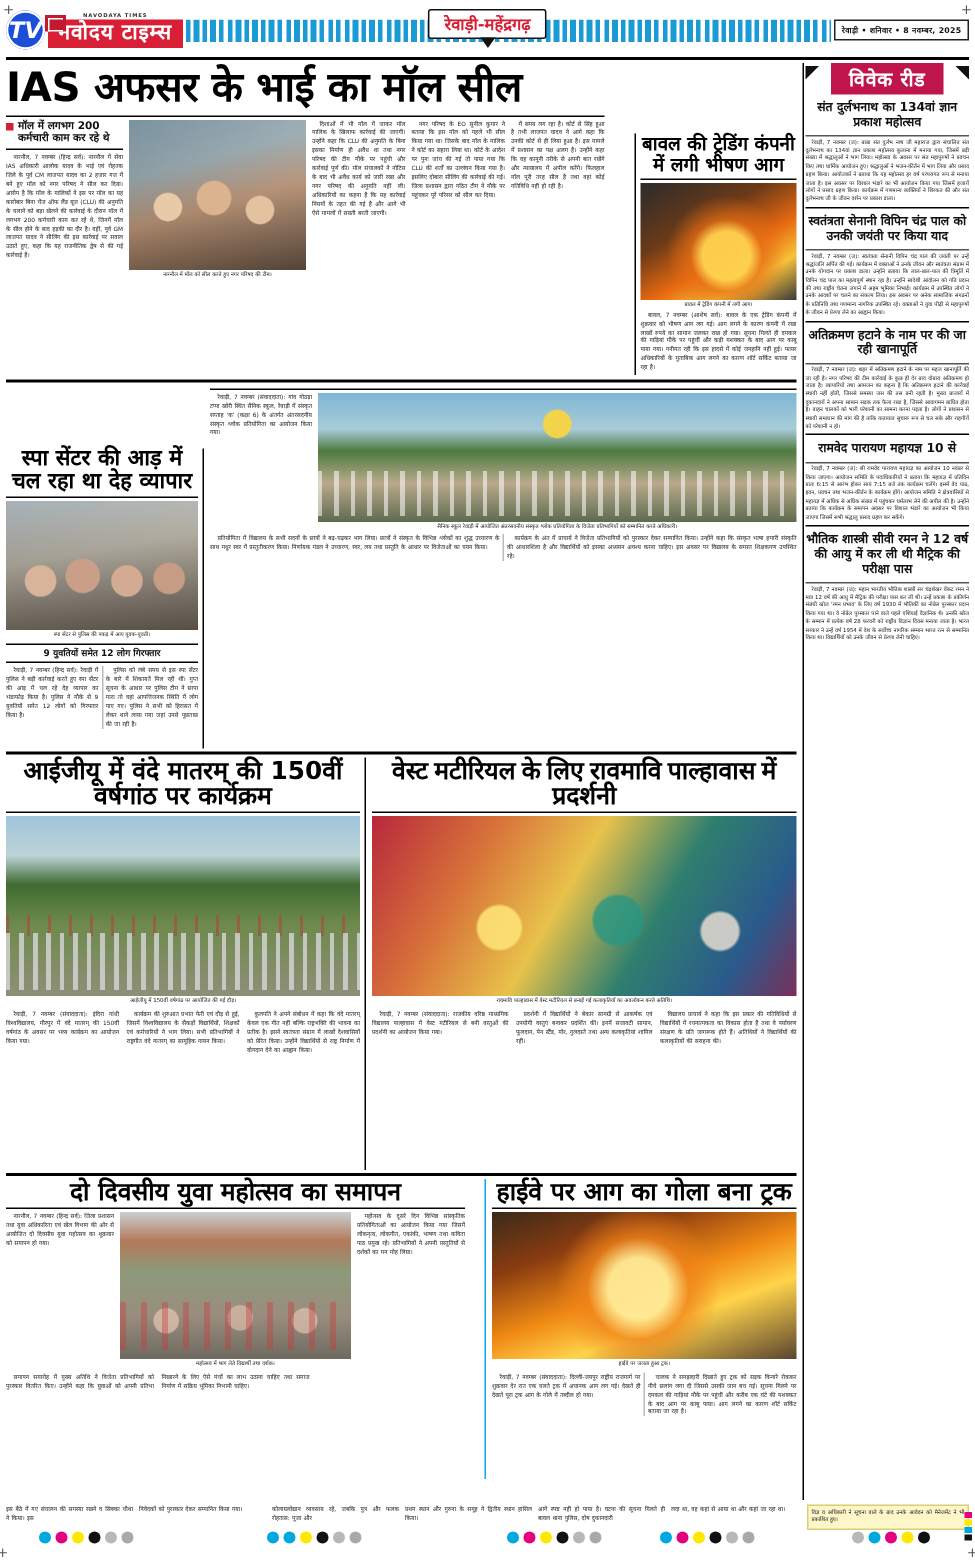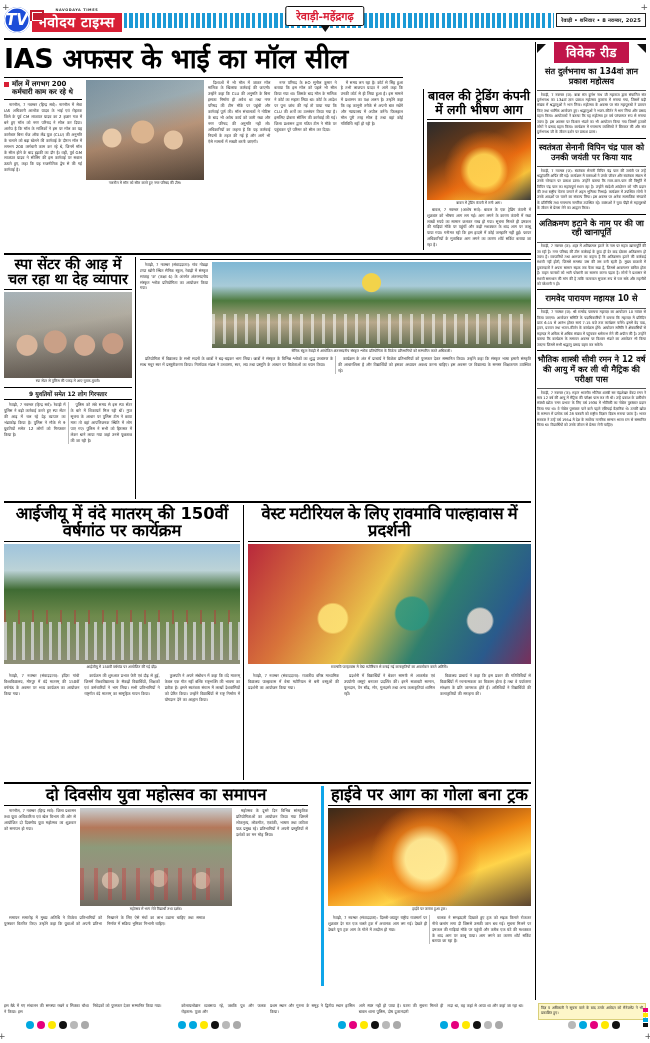--- a/index.html
+++ b/index.html
@@ -262,21 +262,21 @@
           <div class="txt">
               <p>बावल, 7 नवम्बर (आशेष सर्व): बावल के एक ट्रेडिंग कंपनी में शुक्रवार को भीषण आग लग गई। आग लगने के कारण कंपनी में रखा लाखों रुपये का सामान जलकर राख हो गया। सूचना मिलते ही दमकल की गाड़ियां मौके पर पहुंचीं और कड़ी मशक्कत के बाद आग पर काबू पाया गया। गनीमत रही कि इस हादसे में कोई जनहानि नहीं हुई। फायर अधिकारियों के मुताबिक आग लगने का कारण शॉर्ट सर्किट बताया जा रहा है।</p>
             </div>
         </div>
       </div>
 
       <div class="rule-thick" style="margin-top:3px;"></div>
 
       <div style="display:flex;gap:4px;height:242px;">
 
-        <div style="width:132px;flex:0 0 132px;border-right:1px solid #000;padding-right:3px;">
+        <div style="width:132px;flex:0 0 132px;border-right:1px solid #000;padding-right:3px;margin-top:42px;">
           <div class="hl-sec">स्पा सेंटर की आड़ में चल रहा था देह व्यापार</div>
           <div class="rule-thin"></div>
           <div class="photo" style="height:86px;background:linear-gradient(170deg,#9aa7ae 0%,#b9b3a5 40%,#7d6f63 100%);">
             <div class="ph-in" style="background:
               radial-gradient(circle at 18% 62%, #d8b49a 0 10px, transparent 11px),
               radial-gradient(circle at 40% 58%, #c9a087 0 11px, transparent 12px),
               radial-gradient(circle at 63% 62%, #d3ab92 0 10px, transparent 11px),
               radial-gradient(circle at 85% 60%, #c79c84 0 10px, transparent 11px),
               linear-gradient(180deg,rgba(255,255,255,.12),rgba(0,0,0,.3));"></div>
           </div>
@@ -363,21 +363,21 @@
             <div class="txt">
                 <p>विद्यालय प्राचार्य ने कहा कि इस प्रकार की गतिविधियों से विद्यार्थियों में रचनात्मकता का विकास होता है तथा वे पर्यावरण संरक्षण के प्रति जागरूक होते हैं। अतिथियों ने विद्यार्थियों की कलाकृतियों की सराहना की।</p>
               </div>
           </div>
         </div>
       </div>
 
       <div class="rule-thick"></div>
 
       <div style="display:flex;gap:4px;height:200px;">
-        <div style="width:320px;flex:0 0 320px;border-right:3px solid #0ea5e9;padding-right:13px;">
+        <div style="width:320px;flex:0 0 320px;border-right:1px solid #0ea5e9;padding-right:13px;">
           <div class="hl-3" style="text-align:center;">दो दिवसीय युवा महोत्सव का समापन</div>
           <div class="rule-thin"></div>
           <div style="display:flex;gap:4px;">
             <div class="txt" style="width:72px;flex:0 0 72px;">
                 <p>नारनौल, 7 नवम्बर (हिन्द्र सर्व): जिला प्रशासन तथा युवा अधिकारिता एवं खेल विभाग की ओर से आयोजित दो दिवसीय युवा महोत्सव का शुक्रवार को समापन हो गया।</p>
               </div>
             <div style="flex:1 1 auto;">
               <div class="photo" style="height:98px;background:linear-gradient(180deg,#c9cfd2 0%,#b4785a 20%,#8d9a7a 40%,#9a8d7e 70%,#6e6a60 100%);">
                 <div class="ph-in" style="background:
                   repeating-linear-gradient(90deg, rgba(200,60,60,.4) 0 4px, transparent 4px 14px) 0 60px/100% 32px no-repeat,

